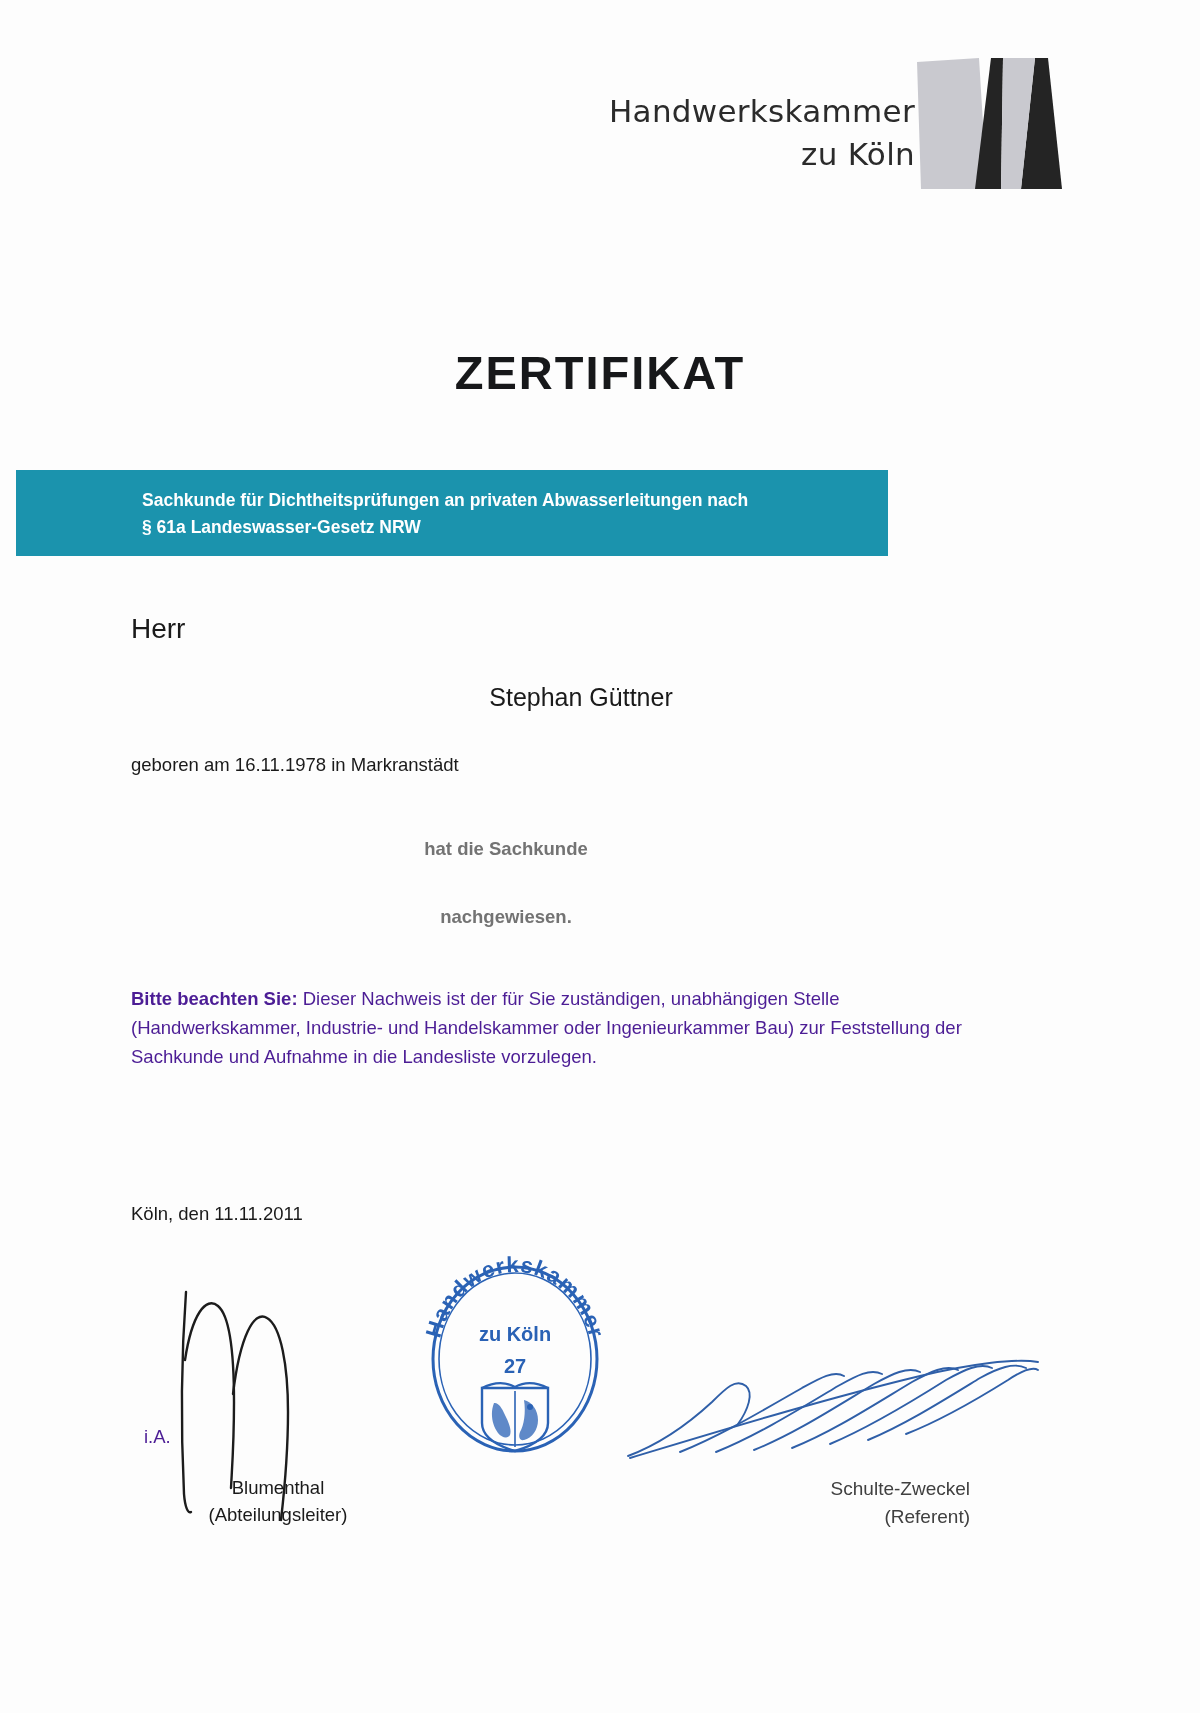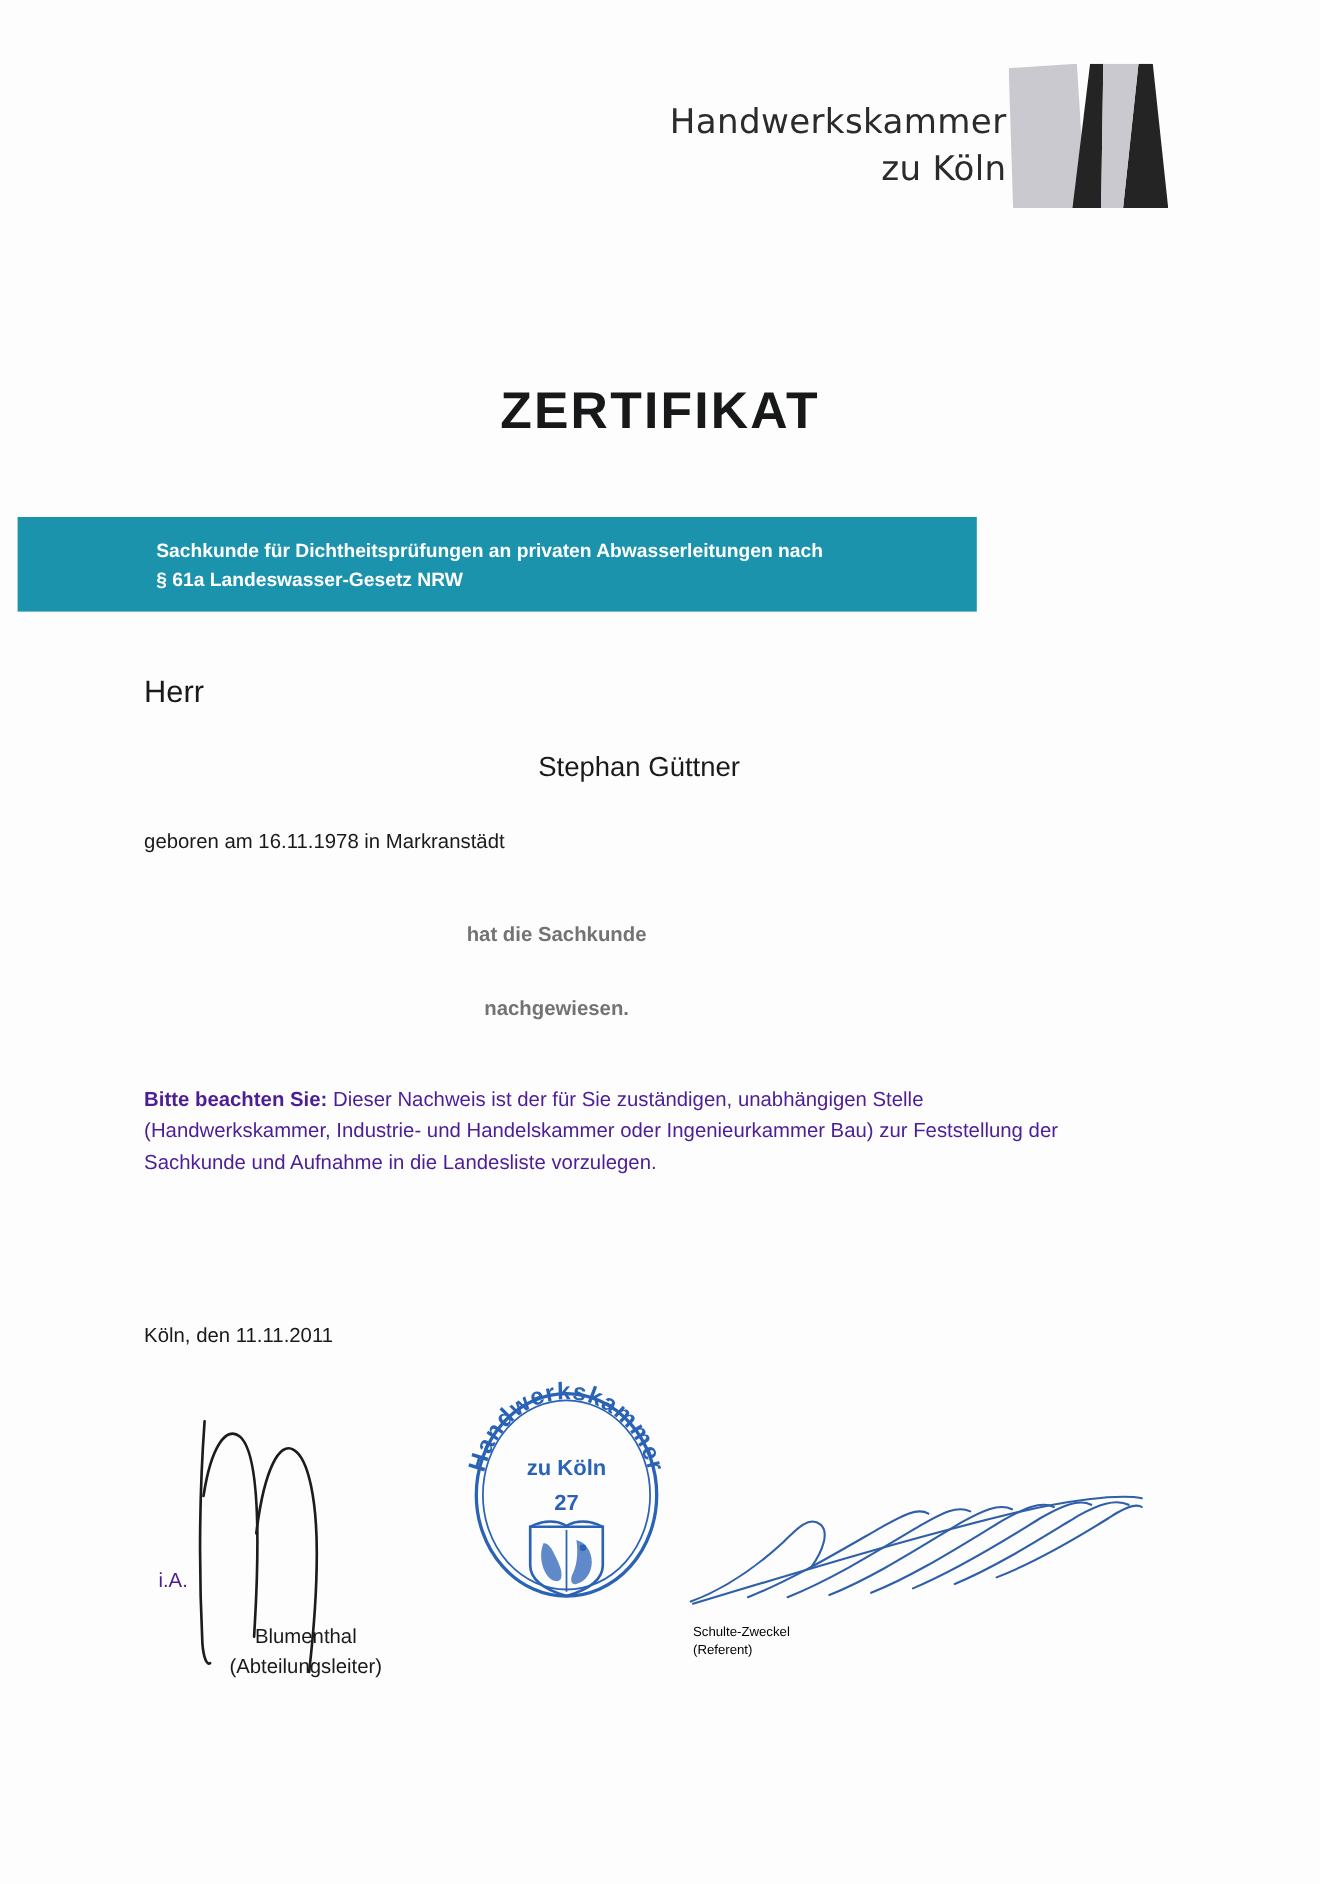--- a/index.html
+++ b/index.html
@@ -189,24 +189,24 @@
   .sig-right-scribble {
     position: absolute;
     left: 0px;
     top: 30px;
   }
   .sig-right-names {
     position: absolute;
     left: 10px;
     top: 165px;
     width: 340px;
-    text-align: left;
-    font-size: 12px;
+    text-align: right;
+    font-size: 19px;
     line-height: 1.45;
-    color: #000000;
+    color: #404040;
   }
 
   .stamp {
     position: absolute;
     left: 420px;
     top: 1255px;
     width: 190px;
     height: 200px;
   }
   .stamp svg { display: block; }

